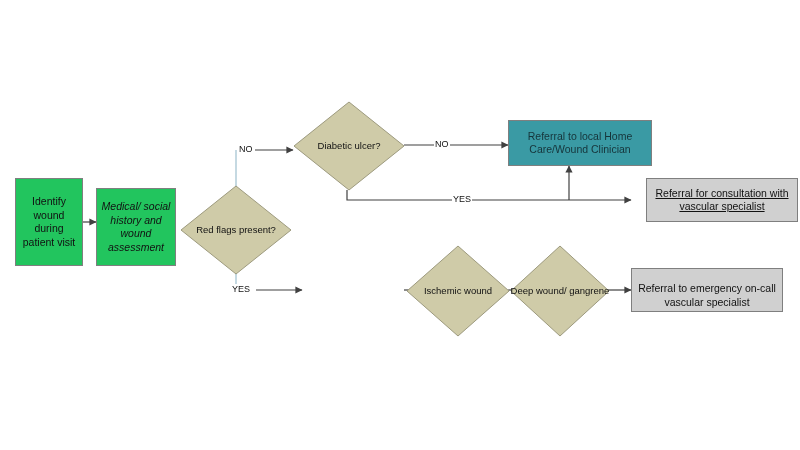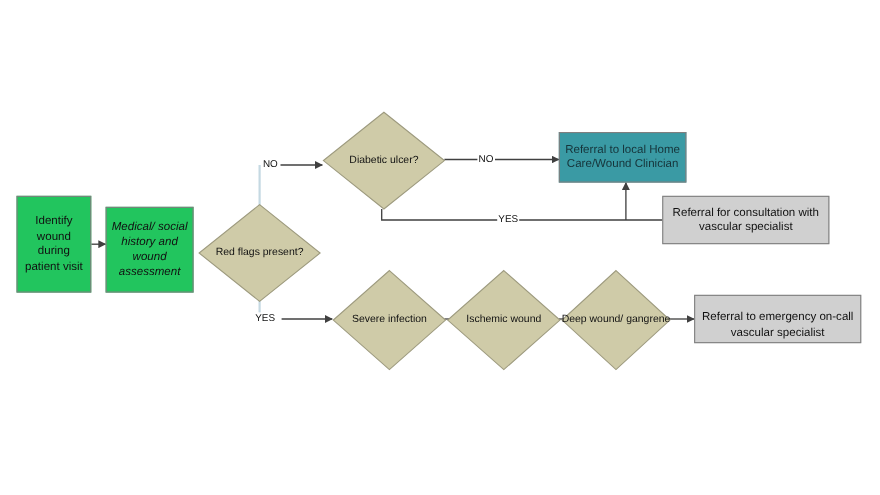--- a/index.html
+++ b/index.html
@@ -74,25 +74,25 @@
   </svg>
 
   <div class="node proc gray-dark" style="left:15px;top:178px;width:68px;height:88px;">
     <span>Identify wound during patient visit</span>
   </div>
 
   <div class="node proc gray-dark" style="left:96px;top:188px;width:80px;height:78px;font-style:italic;">
     <span>Medical/ social history and wound assessment</span>
   </div>
 
-  <div class="node proc teal" style="left:508px;top:120px;width:116px;height:46px;">
+  <div class="node proc teal" style="left:508px;top:120px;width:144px;height:46px;">
     <span>Referral to local Home Care/Wound  Clinician</span>
   </div>
 
-  <div class="node proc gray-light" style="left:602px;top:178px;width:152px;height:44px;">
+  <div class="node proc gray-light" style="left:646px;top:178px;width:152px;height:44px;text-decoration:underline;">
     <span>Referral for consultation with vascular specialist</span>
   </div>
 
   <div class="node proc gray-light" style="left:631px;top:268px;width:152px;height:44px;align-items:flex-end;">
     <span>Referral to emergency on-call vascular specialist</span>
   </div>
 
   <div class="dmwrap" style="left:180px;top:185px;width:112px;height:90px;">
     <svg width="112" height="90" viewBox="0 0 112 90">
       <polygon points="56,1 111,45 56,89 1,45" fill="#cfcba8" stroke="#9d9a7e" stroke-width="1"></polygon>
@@ -100,26 +100,20 @@
     <div class="dmlabel">Red flags present?</div>
   </div>
 
   <div class="dmwrap" style="left:293px;top:101px;width:112px;height:90px;">
     <svg width="112" height="90" viewBox="0 0 112 90">
       <polygon points="56,1 111,45 56,89 1,45" fill="#cfcba8" stroke="#9d9a7e" stroke-width="1"></polygon>
     </svg>
     <div class="dmlabel">Diabetic ulcer?</div>
   </div>
 
-  <div class="dmwrap" style="left:302px;top:245px;width:104px;height:92px;">
-    <svg width="104" height="92" viewBox="0 0 104 92">
-      <polygon points="52,1 103,46 52,91 1,46" fill="#cfcba8" stroke="#9d9a7e" stroke-width="1"></polygon>
-    </svg>
-    <div class="dmlabel">Severe infection</div>
-  </div>
 
   <div class="dmwrap" style="left:510px;top:245px;width:100px;height:92px;">
     <svg width="100" height="92" viewBox="0 0 100 92">
       <polygon points="50,1 99,46 50,91 1,46" fill="#cfcba8" stroke="#9d9a7e" stroke-width="1"></polygon>
     </svg>
     <div class="dmlabel">Deep wound/ gangrene</div>
   </div>
 
   <div class="dmwrap" style="left:406px;top:245px;width:104px;height:92px;">
     <svg width="104" height="92" viewBox="0 0 104 92">

